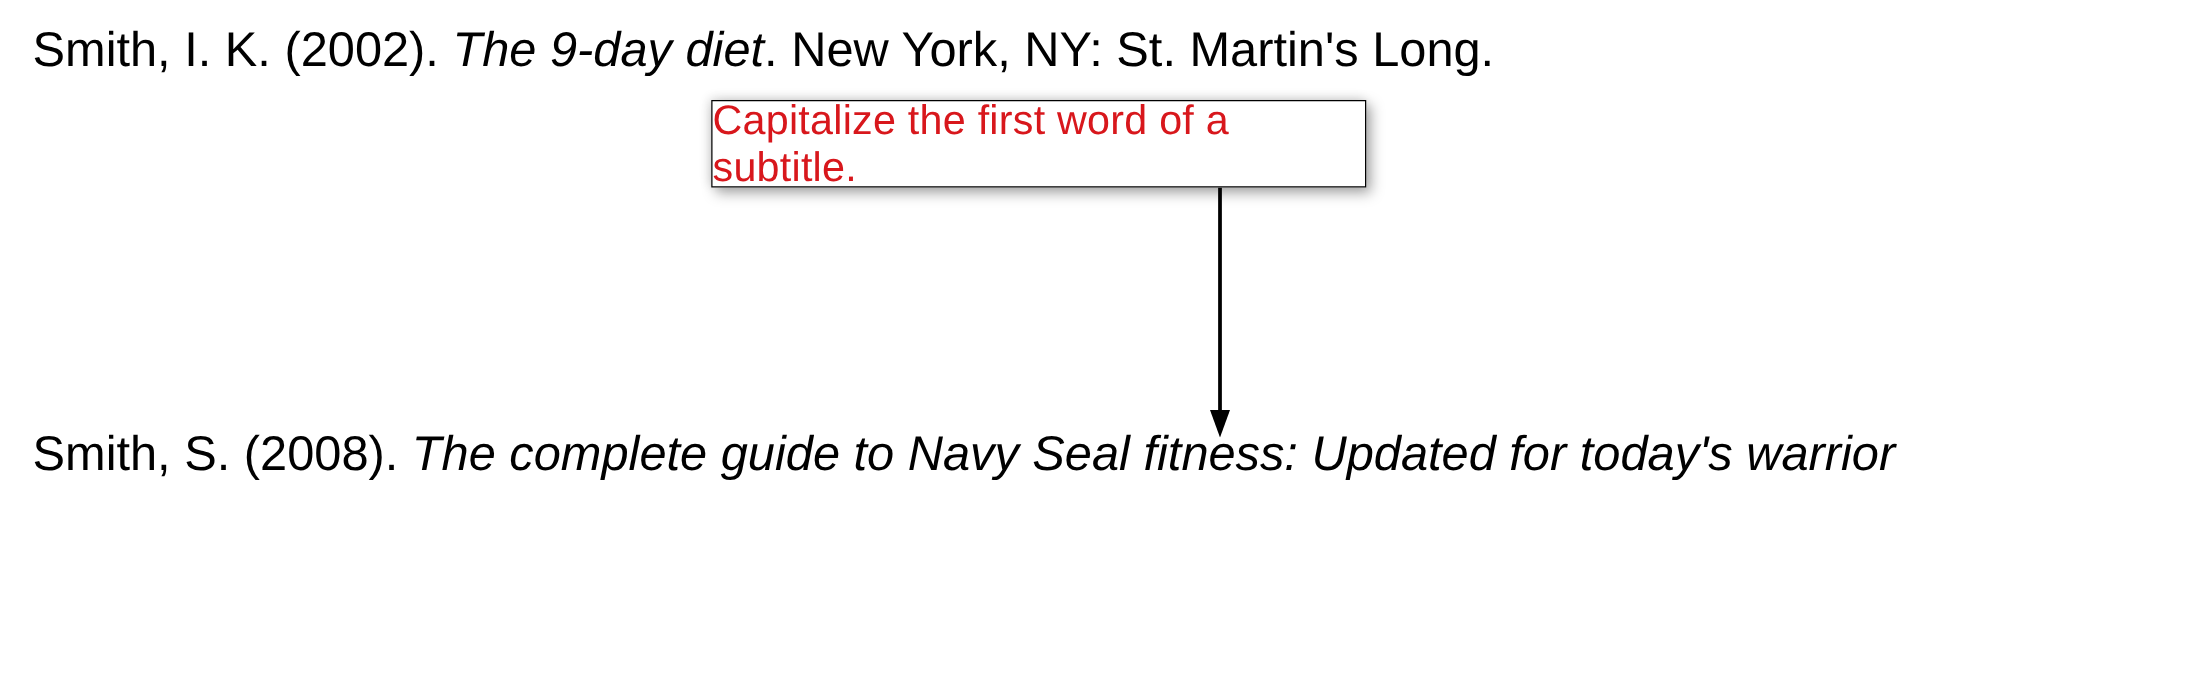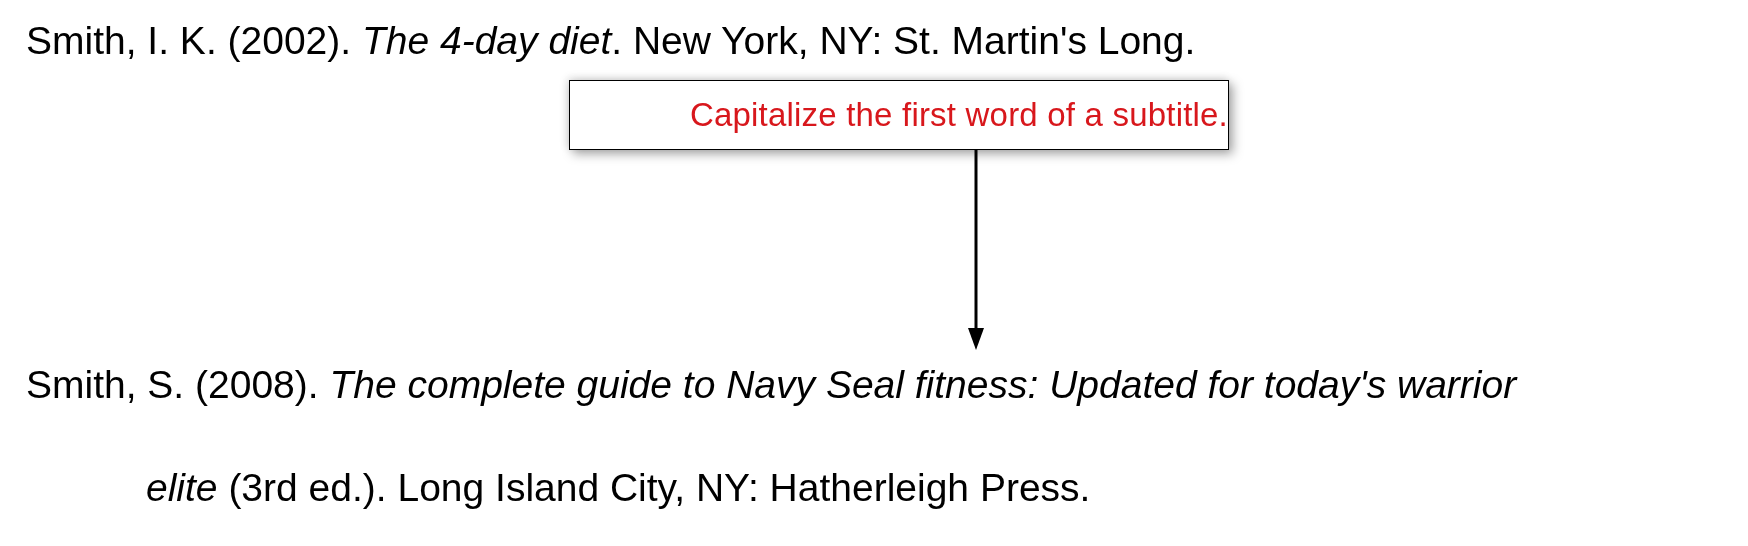--- a/index.html
+++ b/index.html
@@ -19,72 +19,69 @@
     }
     .citation {
       position: absolute;
       line-height: 1.4;
     }
     .citation-1 {
       top: 14px;
       left: 26px;
     }
     .citation-2 {
-      top: 358px;
+      top: 337px;
       left: 26px;
       width: 1700px;
     }
     .citation-2-line2 {
       display: block;
       margin-left: 120px;
       margin-top: 48px;
     }
     .italic {
       font-style: italic;
     }
     .callout-box {
       position: absolute;
       top: 80px;
       left: 569px;
-      width: 660px;
+      width: 524px;
       height: 70px;
       background: #ffffff;
       border: 1.5px solid #000000;
       box-shadow: 4px 4px 10px rgba(0,0,0,0.35), -2px -2px 8px rgba(0,0,0,0.12);
       display: flex;
       align-items: center;
-      justify-content: flex-end;
+      justify-content: center;
     }
     .callout-text {
       color: #d8171c;
       font-size: 33px;
       letter-spacing: 0.2px;
     }
     .arrow {
       position: absolute;
       top: 150px;
       left: 966px;
       width: 20px;
       height: 200px;
     }
   </style>
 </head>
 <body>
 
 <div class="citation citation-1">
-  <span>Smith, I. K. (2002). </span><span class="italic">The 4-day diet</span><span>. New York, NY: St. Martin's Long.</span>
+  <span>Smith, I. K. (2002). </span><span class="italic">The 9-day diet</span><span>. New York, NY: St. Martin's Long.</span>
 </div>
 
 <div class="callout-box">
   <span class="callout-text">Capitalize the first word of a subtitle.</span>
 </div>
 
 <svg class="arrow" viewBox="0 0 20 200">
   <line x1="10" y1="0" x2="10" y2="180" stroke="#000000" stroke-width="3"></line>
   <polygon points="10,200 2,178 18,178" fill="#000000"></polygon>
 </svg>
 
 <div class="citation citation-2">
   <span>Smith, S. (2008). </span><span class="italic">The complete guide to Navy Seal fitness: Updated for today's warrior</span>
-  <span class="citation-2-line2">
-    <span class="italic">elite</span><span> (3rd ed.). </span><span>Long Island City, NY: Hatherleigh Press.</span>
-  </span>
 </div>
 
 </body></html>

